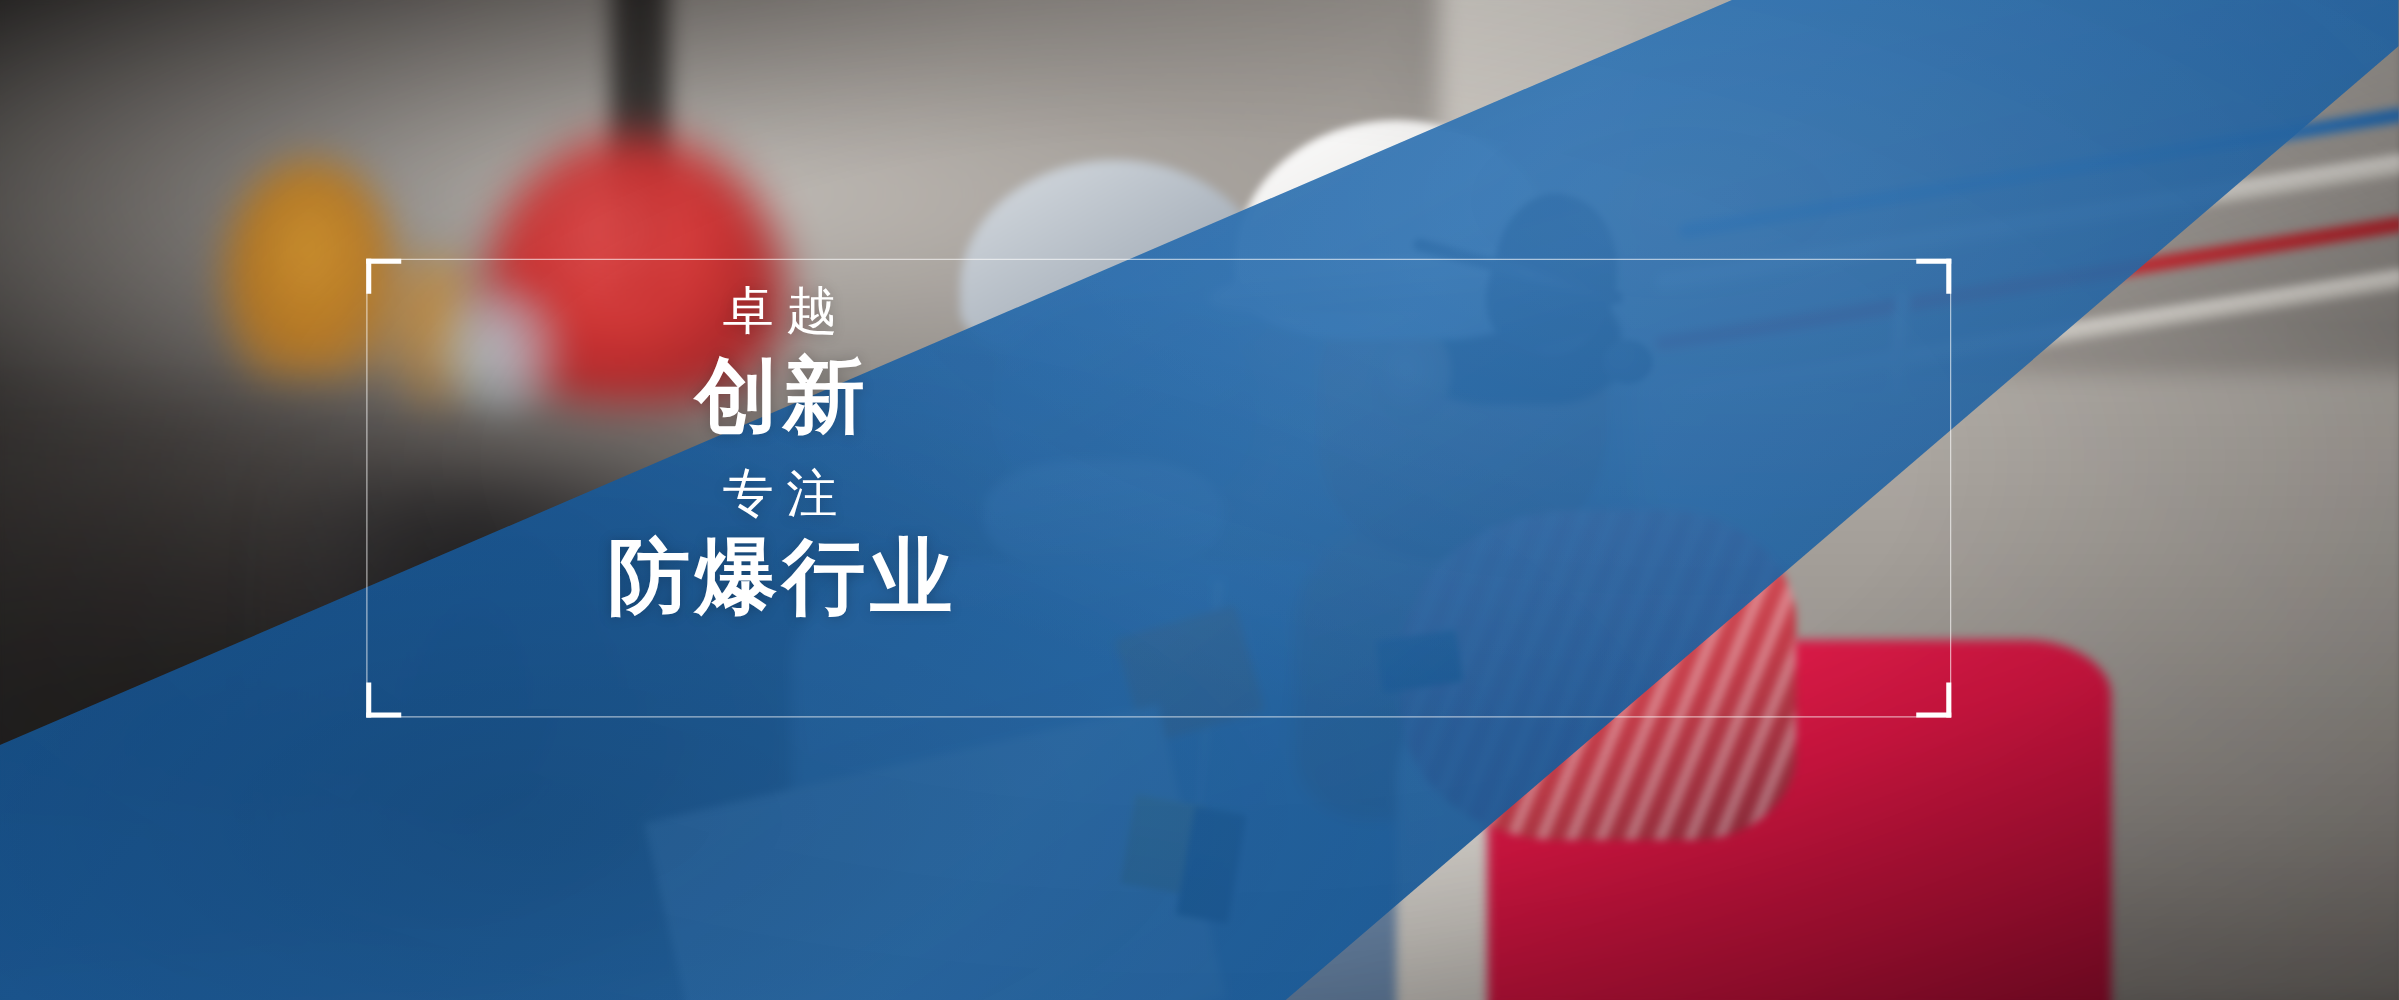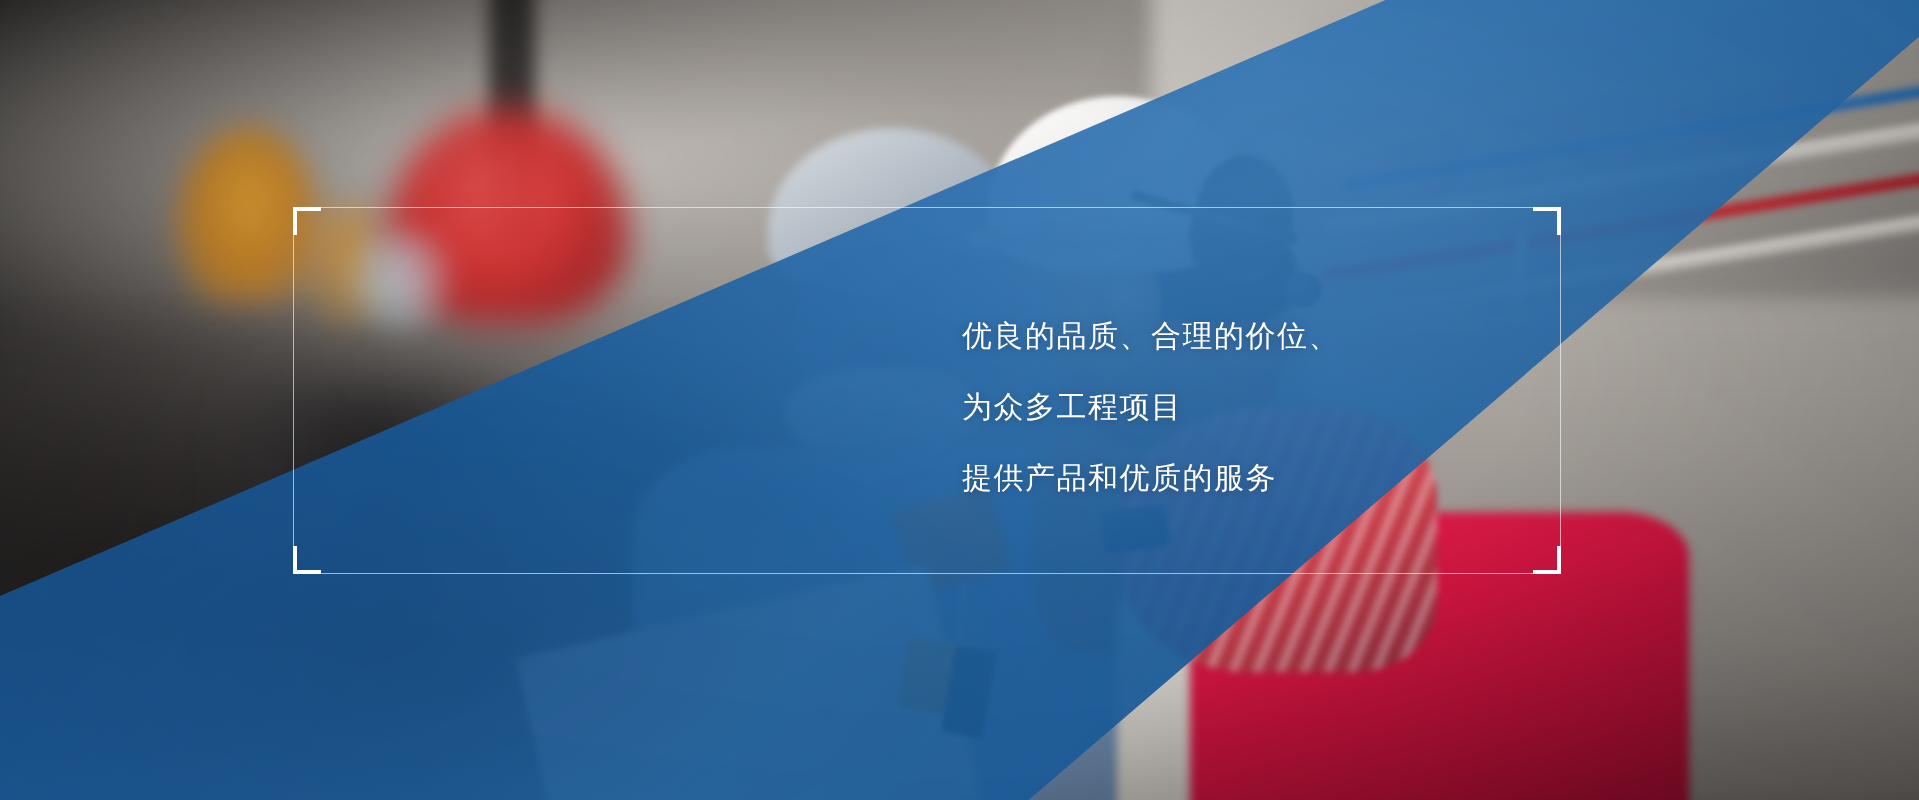--- a/index.html
+++ b/index.html
@@ -377,20 +377,21 @@
     <span class="corner c-tl-h"></span>
     <span class="corner c-tl-v"></span>
     <span class="corner c-tr-h"></span>
     <span class="corner c-tr-v"></span>
     <span class="corner c-bl-h"></span>
     <span class="corner c-bl-v"></span>
     <span class="corner c-br-h"></span>
     <span class="corner c-br-v"></span>
   </div>
 
-
-  <div class="sub">
-    <div class="sub-line">优良的品质、合理的价位、</div>
-    <div class="sub-line">为众多工程项目</div>
-    <div class="sub-line">提供产品和优质的服务</div>
+  <div class="headline">
+    <div class="hl-sm">卓越</div>
+    <div class="hl-lg">创新</div>
+    <div class="hl-sm2">专注</div>
+    <div class="hl-lg2">防爆行业</div>
   </div>
 
+
 </div>
 
 </body></html>

